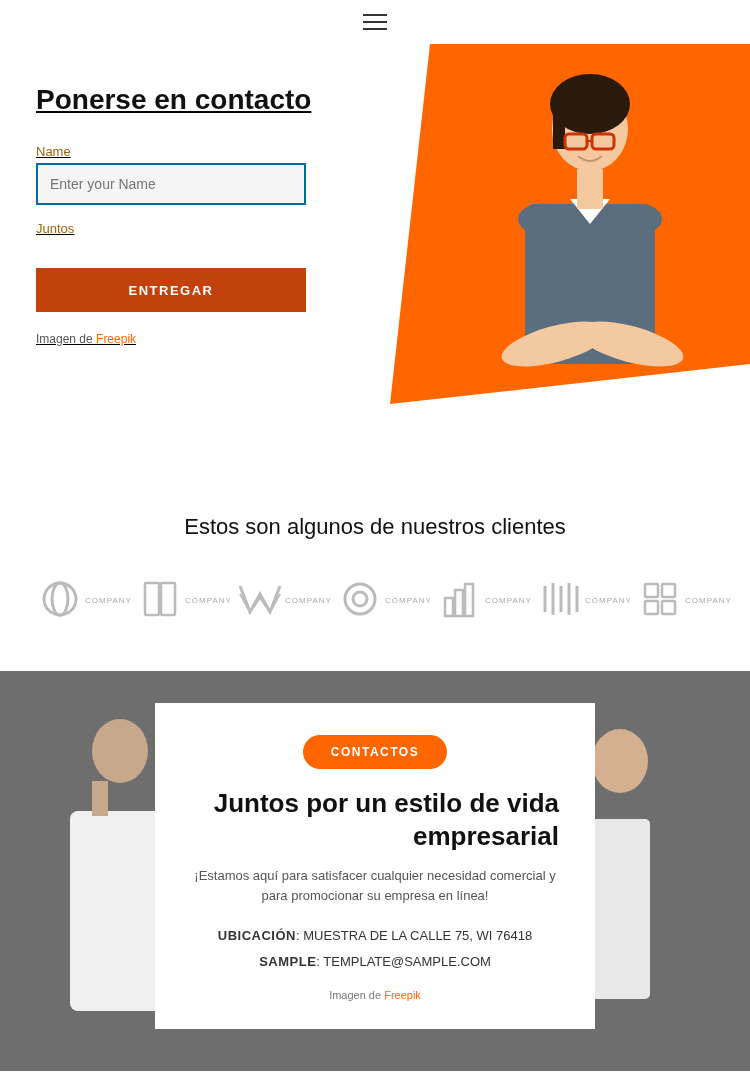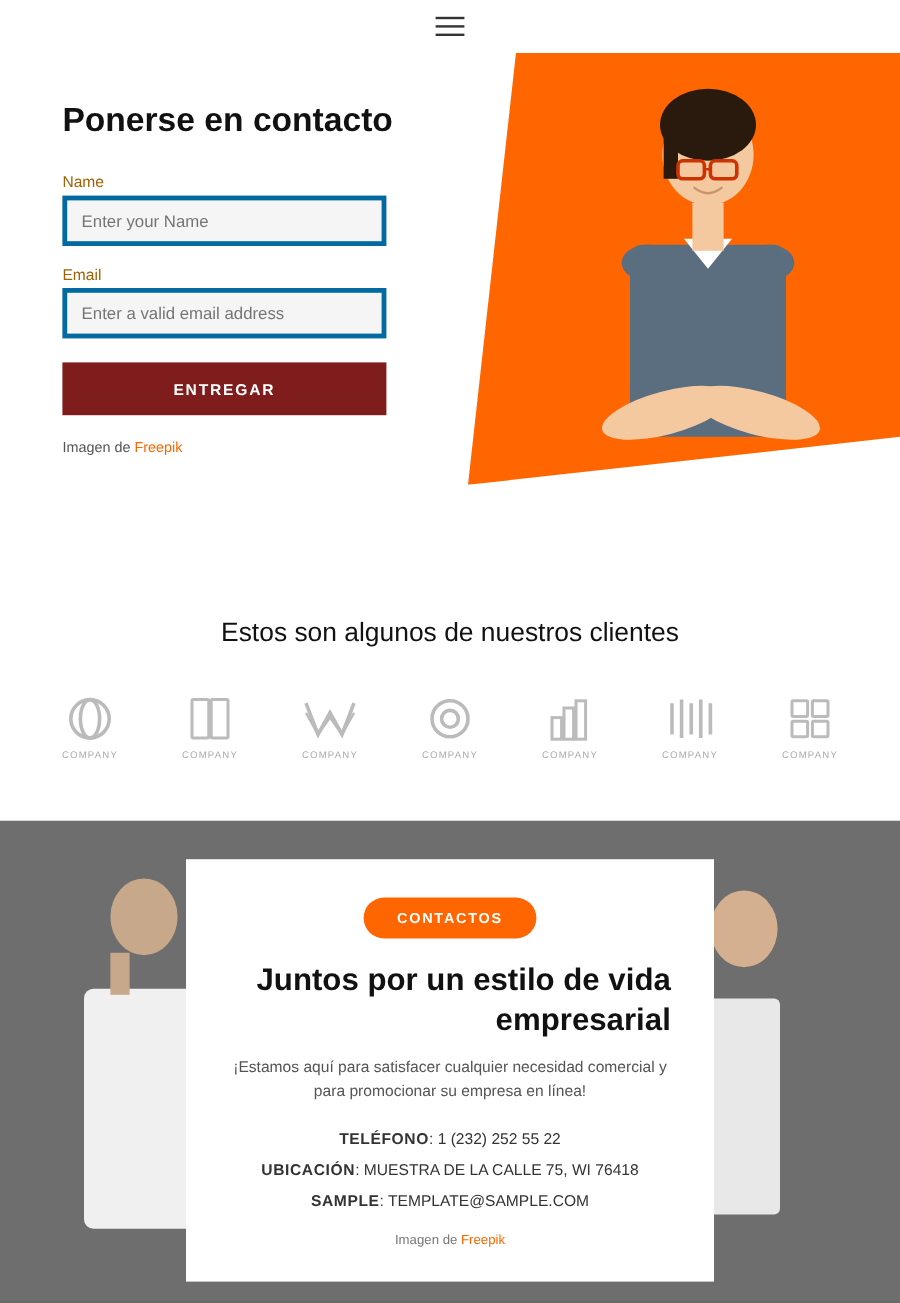--- a/index.html
+++ b/index.html
@@ -4,34 +4,34 @@
   <style>
     * { margin: 0; padding: 0; box-sizing: border-box; }
     body { font-family: Arial, sans-serif; width: 750px; overflow-x: hidden; background: #fff; }
 
     
     .nav { display: flex; justify-content: center; align-items: center; padding: 14px 0; background: #fff; }
     .hamburger { display: flex; flex-direction: column; gap: 5px; cursor: pointer; }
     .hamburger span { display: block; width: 24px; height: 2px; background: #333; }
 
     
-    .hero { position: relative; padding: 40px 40px 60px 52px; min-height: 420px; overflow: hidden; }
+    .hero { position: relative; padding: 40px 40px 60px 36px; min-height: 420px; overflow: hidden; text-decoration: underline; }
     .hero-content { max-width: 320px; position: relative; z-index: 2; }
     .hero-title { font-size: 28px; font-weight: 700; color: #111; margin-bottom: 28px; }
 
     .form-group { margin-bottom: 16px; }
     .form-label { font-size: 13px; color: #a16207; margin-bottom: 4px; display: block; }
     .form-input {
-      width: 270px; height: 42px; border: 4px solid #0369a1; background: #f5f5f5;
+      width: 270px; height: 42px; border: 2px solid #0369a1; background: #f5f5f5;
       padding: 0 12px; font-size: 14px; color: #999; outline: none;
     }
     .btn-submit {
-      width: 270px; height: 44px; background: #7f1d1d; border: none;
+      width: 270px; height: 44px; background: #c2410c; border: none;
       color: #fff; font-size: 13px; font-weight: 700; letter-spacing: 1.5px;
-      cursor: pointer; margin-top: 4px;
+      cursor: pointer; margin-top: 16px;
     }
     .image-credit { font-size: 12px; color: #555; margin-top: 20px; }
     .image-credit a { color: #f60; text-decoration: none; }
 
     
     .hero-visual {
       position: absolute; right: 0; top: 0; width: 430px; height: 420px; z-index: 1;
     }
     .orange-shape {
       position: absolute; right: 0; top: 0; width: 380px; height: 360px;
@@ -39,21 +39,21 @@
 
     
     .woman-placeholder {
       position: absolute; right: 10px; top: 0; width: 370px; height: 420px;
     }
 
     
     .clients { padding: 50px 30px 50px 30px; text-align: center; background: #fff; }
     .clients-title { font-size: 22px; font-weight: 400; color: #111; margin-bottom: 36px; }
     .clients-logos { display: flex; justify-content: center; align-items: center; gap: 20px; flex-wrap: wrap; }
-    .logo-item { display: flex; flex-direction: column; align-items: center; width: 80px; justify-content: space-between; }
+    .logo-item { display: flex; flex-direction: row; align-items: center; width: 80px; justify-content: space-between; }
     .logo-icon { width: 55px; height: 45px; display: flex; align-items: center; justify-content: center; }
     .logo-label { font-size: 8px; color: #aaa; letter-spacing: 1px; text-align: center; margin-top: 4px; }
 
     
     .contact-section {
       position: relative; width: 750px; min-height: 400px;
       background: #555; overflow: hidden;
     }
     
     .contact-people {
@@ -133,22 +133,21 @@
 
   <div class="hero-content">
     <h1 class="hero-title">Ponerse en contacto</h1>
 
     <div class="form-group">
       <label class="form-label">Name</label>
       <input class="form-input" type="text" placeholder="Enter your Name" style="">
     </div>
 
     <div class="form-group">
-      <label class="form-label">Email</label>
-      <input class="form-input" type="email" placeholder="Enter a valid email address" style="">
+      <label class="form-label">Juntos</label>
     </div>
 
     <button class="btn-submit">ENTREGAR</button>
 
     <p class="image-credit">
       <span>Imagen de </span><a href="#">Freepik</a>
     </p>
   </div>
 </section>
 
@@ -255,23 +254,20 @@
       <rect x="590" y="148" width="60" height="180" rx="5" fill="#f5f5f5" opacity="0.9"></rect>
     </svg>
   </div>
 
   <div class="contact-card">
     <button class="contact-btn">CONTACTOS</button>
     <h2 class="contact-heading">Juntos por un estilo de vida empresarial</h2>
     <p class="contact-desc">¡Estamos aquí para satisfacer cualquier necesidad comercial y para promocionar su empresa en línea!</p>
     <div class="contact-info">
       <p>
-        <strong>TELÉFONO</strong>: <span>1 (232) 252 55 22</span>
-      </p>
-      <p>
         <strong>UBICACIÓN</strong>: <span>MUESTRA DE LA CALLE 75, WI 76418</span>
       </p>
       <p>
         <strong>SAMPLE</strong>: <span>TEMPLATE@SAMPLE.COM</span>
       </p>
     </div>
     <p class="contact-credit">
       <span>Imagen de </span><a href="#">Freepik</a>
     </p>
   </div>

